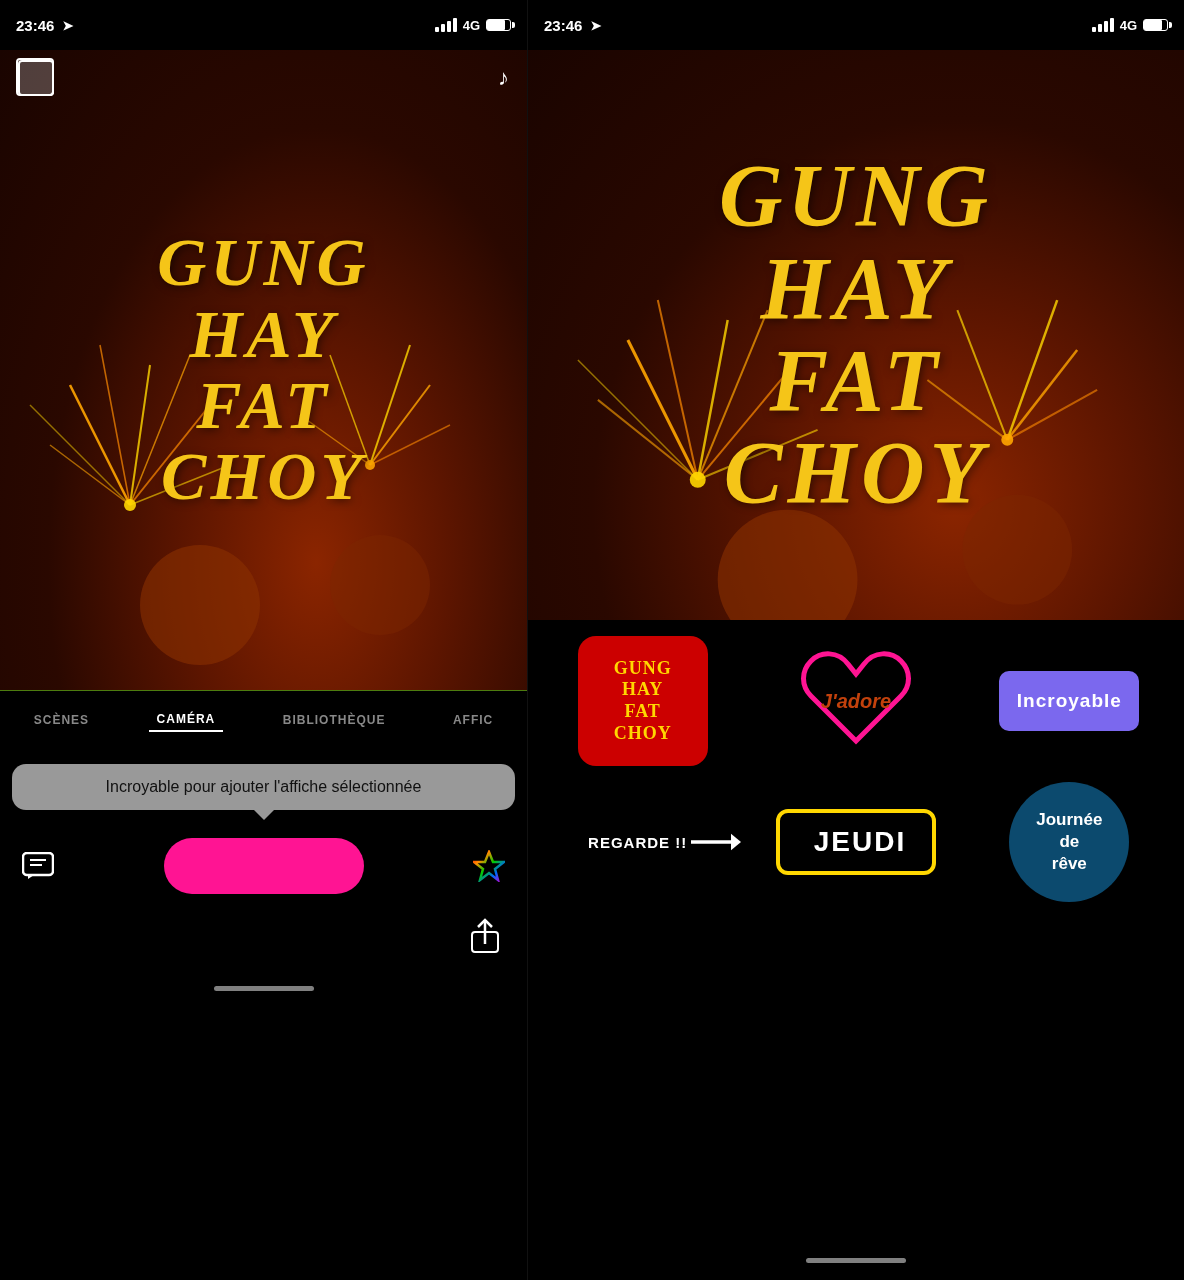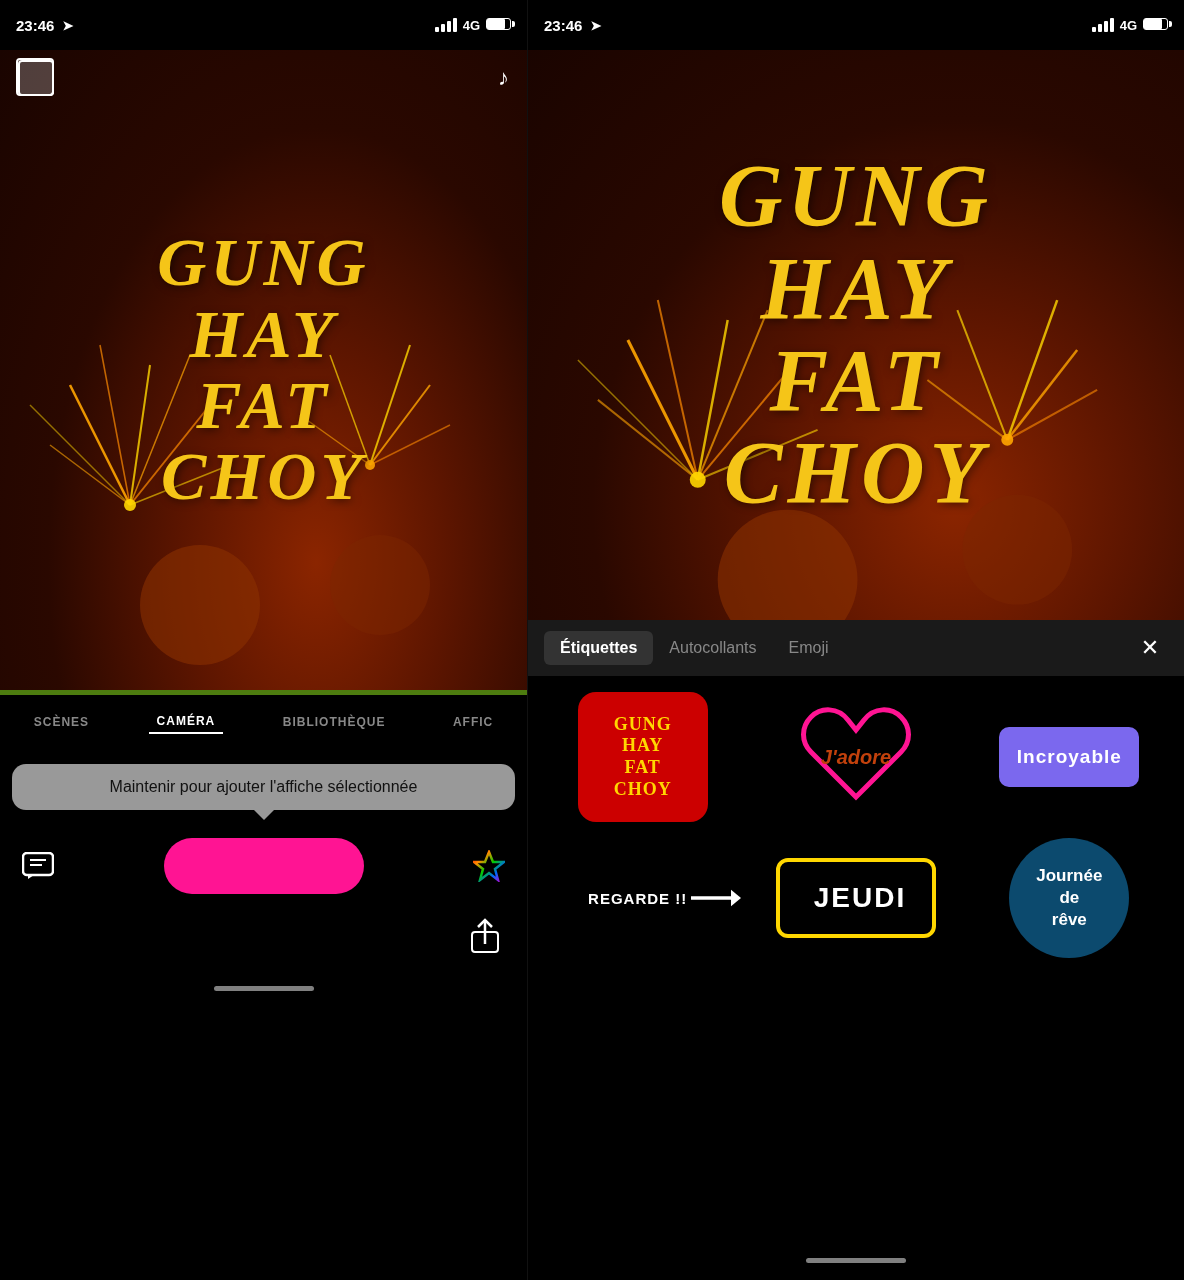--- a/index.html
+++ b/index.html
@@ -37,21 +37,21 @@
     }
 
     .status-time {
       display: flex;
       align-items: center;
       gap: 4px;
     }
 
     .status-icons-right {
       display: flex;
-      align-items: flex-start;
+      align-items: center;
       gap: 6px;
       font-size: 13px;
     }
 
     .battery-icon {
       width: 25px;
       height: 12px;
       border: 1.5px solid #fff;
       border-radius: 3px;
       position: relative;
@@ -150,21 +150,21 @@
       z-index: 2;
       font-family: 'Georgia', serif;
     }
 
     .bottom-nav {
       height: 58px;
       background: #000;
       display: flex;
       align-items: center;
       justify-content: space-around;
-      border-top: 5px solid #4d7c0f;
+      border-top: 1px solid #4d7c0f;
       text-decoration: underline;
     }
 
     .nav-item {
       color: #888;
       font-size: 12px;
       font-weight: 600;
       letter-spacing: 1px;
       text-transform: uppercase;
       padding: 4px 8px;
@@ -456,21 +456,21 @@
     }
 
     .arrow-white {
       width: 50px;
       height: 30px;
     }
 
     
     .sticker-jeudi {
       width: 160px;
-      height: 80px;
+      height: 66px;
       border: 4px solid #FFD700;
       border-radius: 12px;
       background: #000;
       display: flex;
       align-items: center;
       justify-content: center;
       padding-left: 8px;
     }
 
     .jeudi-text {
@@ -587,21 +587,21 @@
 
   <div class="bottom-nav">
     <span class="nav-item">SCÈNES</span>
     <span class="nav-item active">CAMÉRA</span>
     <span class="nav-item">BIBLIOTHÈQUE</span>
     <span class="nav-item">AFFIC</span>
   </div>
 
   <div class="tooltip-area">
     <div class="tooltip-bubble">
-      <span>Maintenir pour ajouter l'affiche sélectionnée</span>
+      <span>Incroyable pour ajouter l'affiche sélectionnée</span>
     </div>
   </div>
 
   <div class="bottom-controls">
     <div class="chat-icon-btn">
       <svg width="32" height="28" viewBox="0 0 32 28">
         <rect x="1" y="1" width="30" height="22" rx="4" ry="4" fill="none" stroke="#fff" stroke-width="2.5"></rect>
         <line x1="8" y1="8" x2="24" y2="8" stroke="#fff" stroke-width="2"></line>
         <line x1="8" y1="13" x2="20" y2="13" stroke="#fff" stroke-width="2"></line>
         <polygon points="6,23 6,27 12,23" fill="#fff"></polygon>
@@ -686,26 +686,20 @@
         <circle cx="260" cy="530" r="70" fill="#8B3000" opacity="0.6"></circle>
         <circle cx="490" cy="500" r="55" fill="#7B2500" opacity="0.5"></circle>
       </svg>
 
       <div class="gung-text-right">
         GUNG<br>HAY<br>FAT<br>CHOY
       </div>
     </div>
   </div>
 
-  <div class="tabs-row">
-    <span class="tab-item active">Étiquettes</span>
-    <span class="tab-item">Autocollants</span>
-    <span class="tab-item">Emoji</span>
-    <div class="tab-close">✕</div>
-  </div>
 
   <div class="stickers-grid">
 
     <div class="sticker-item">
       <div class="sticker-gung">
         <div class="sticker-gung-text">
           GUNG<br>HAY<br>FAT<br>CHOY
         </div>
       </div>
     </div>

